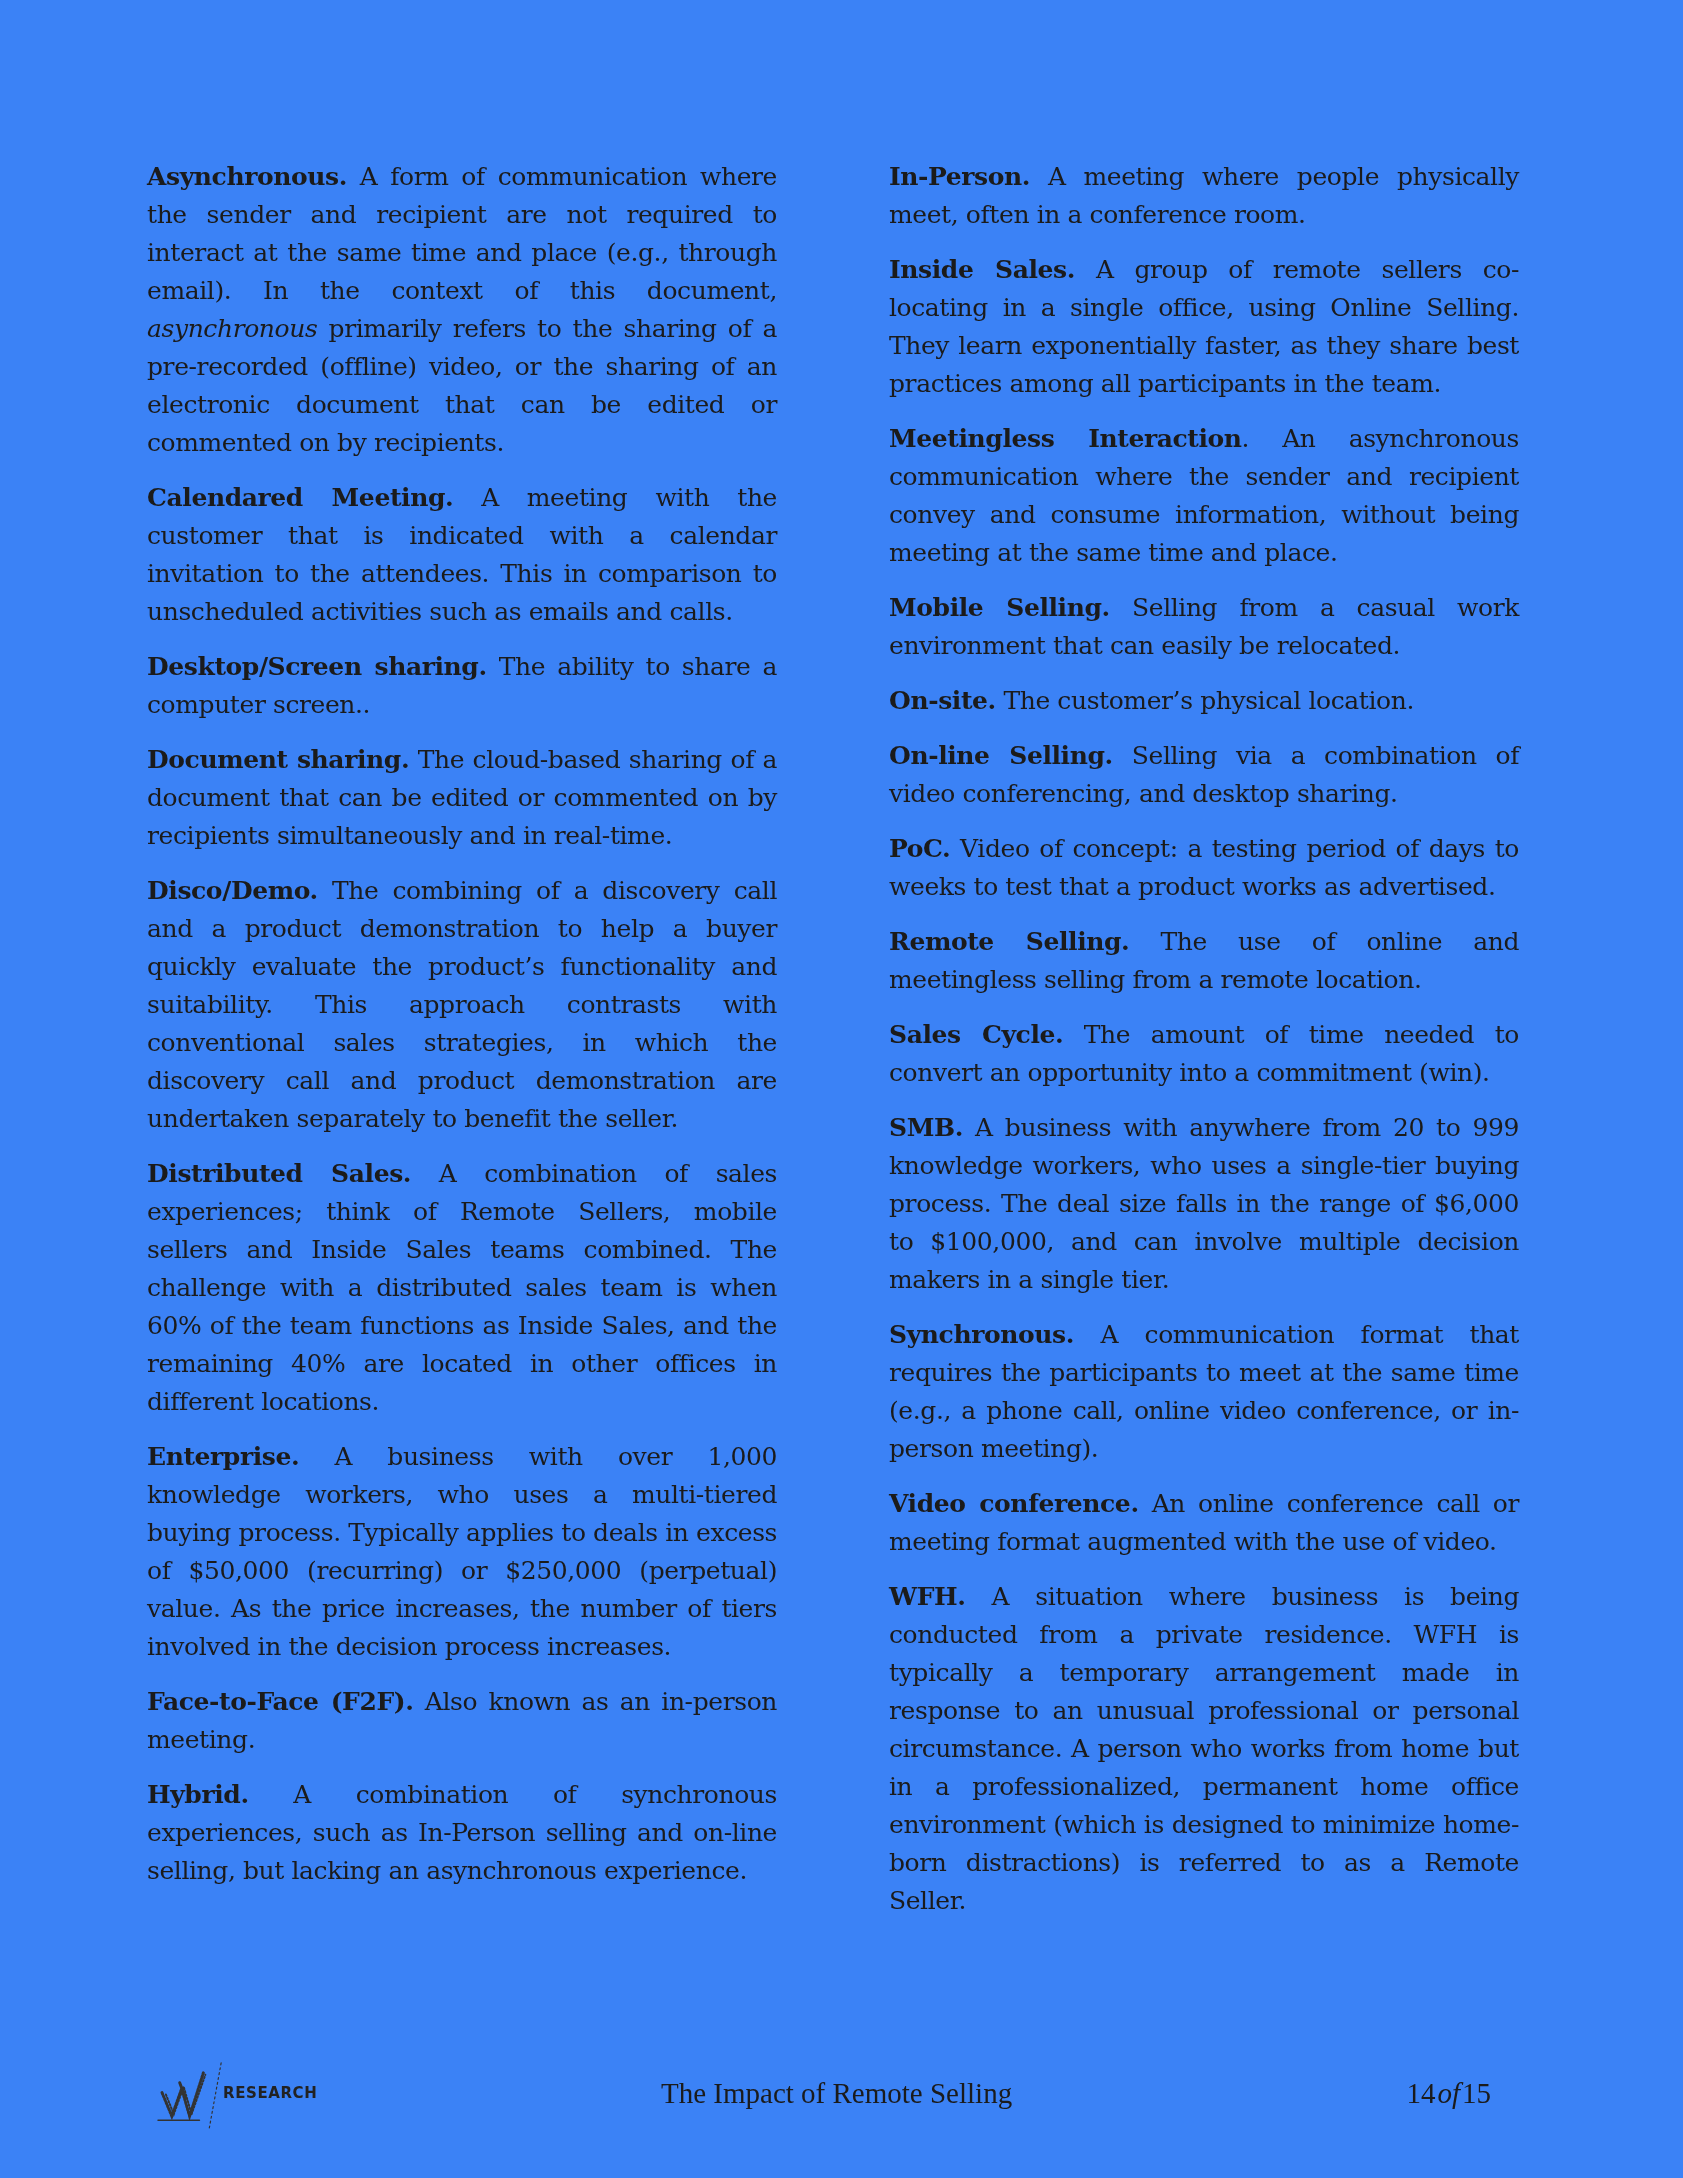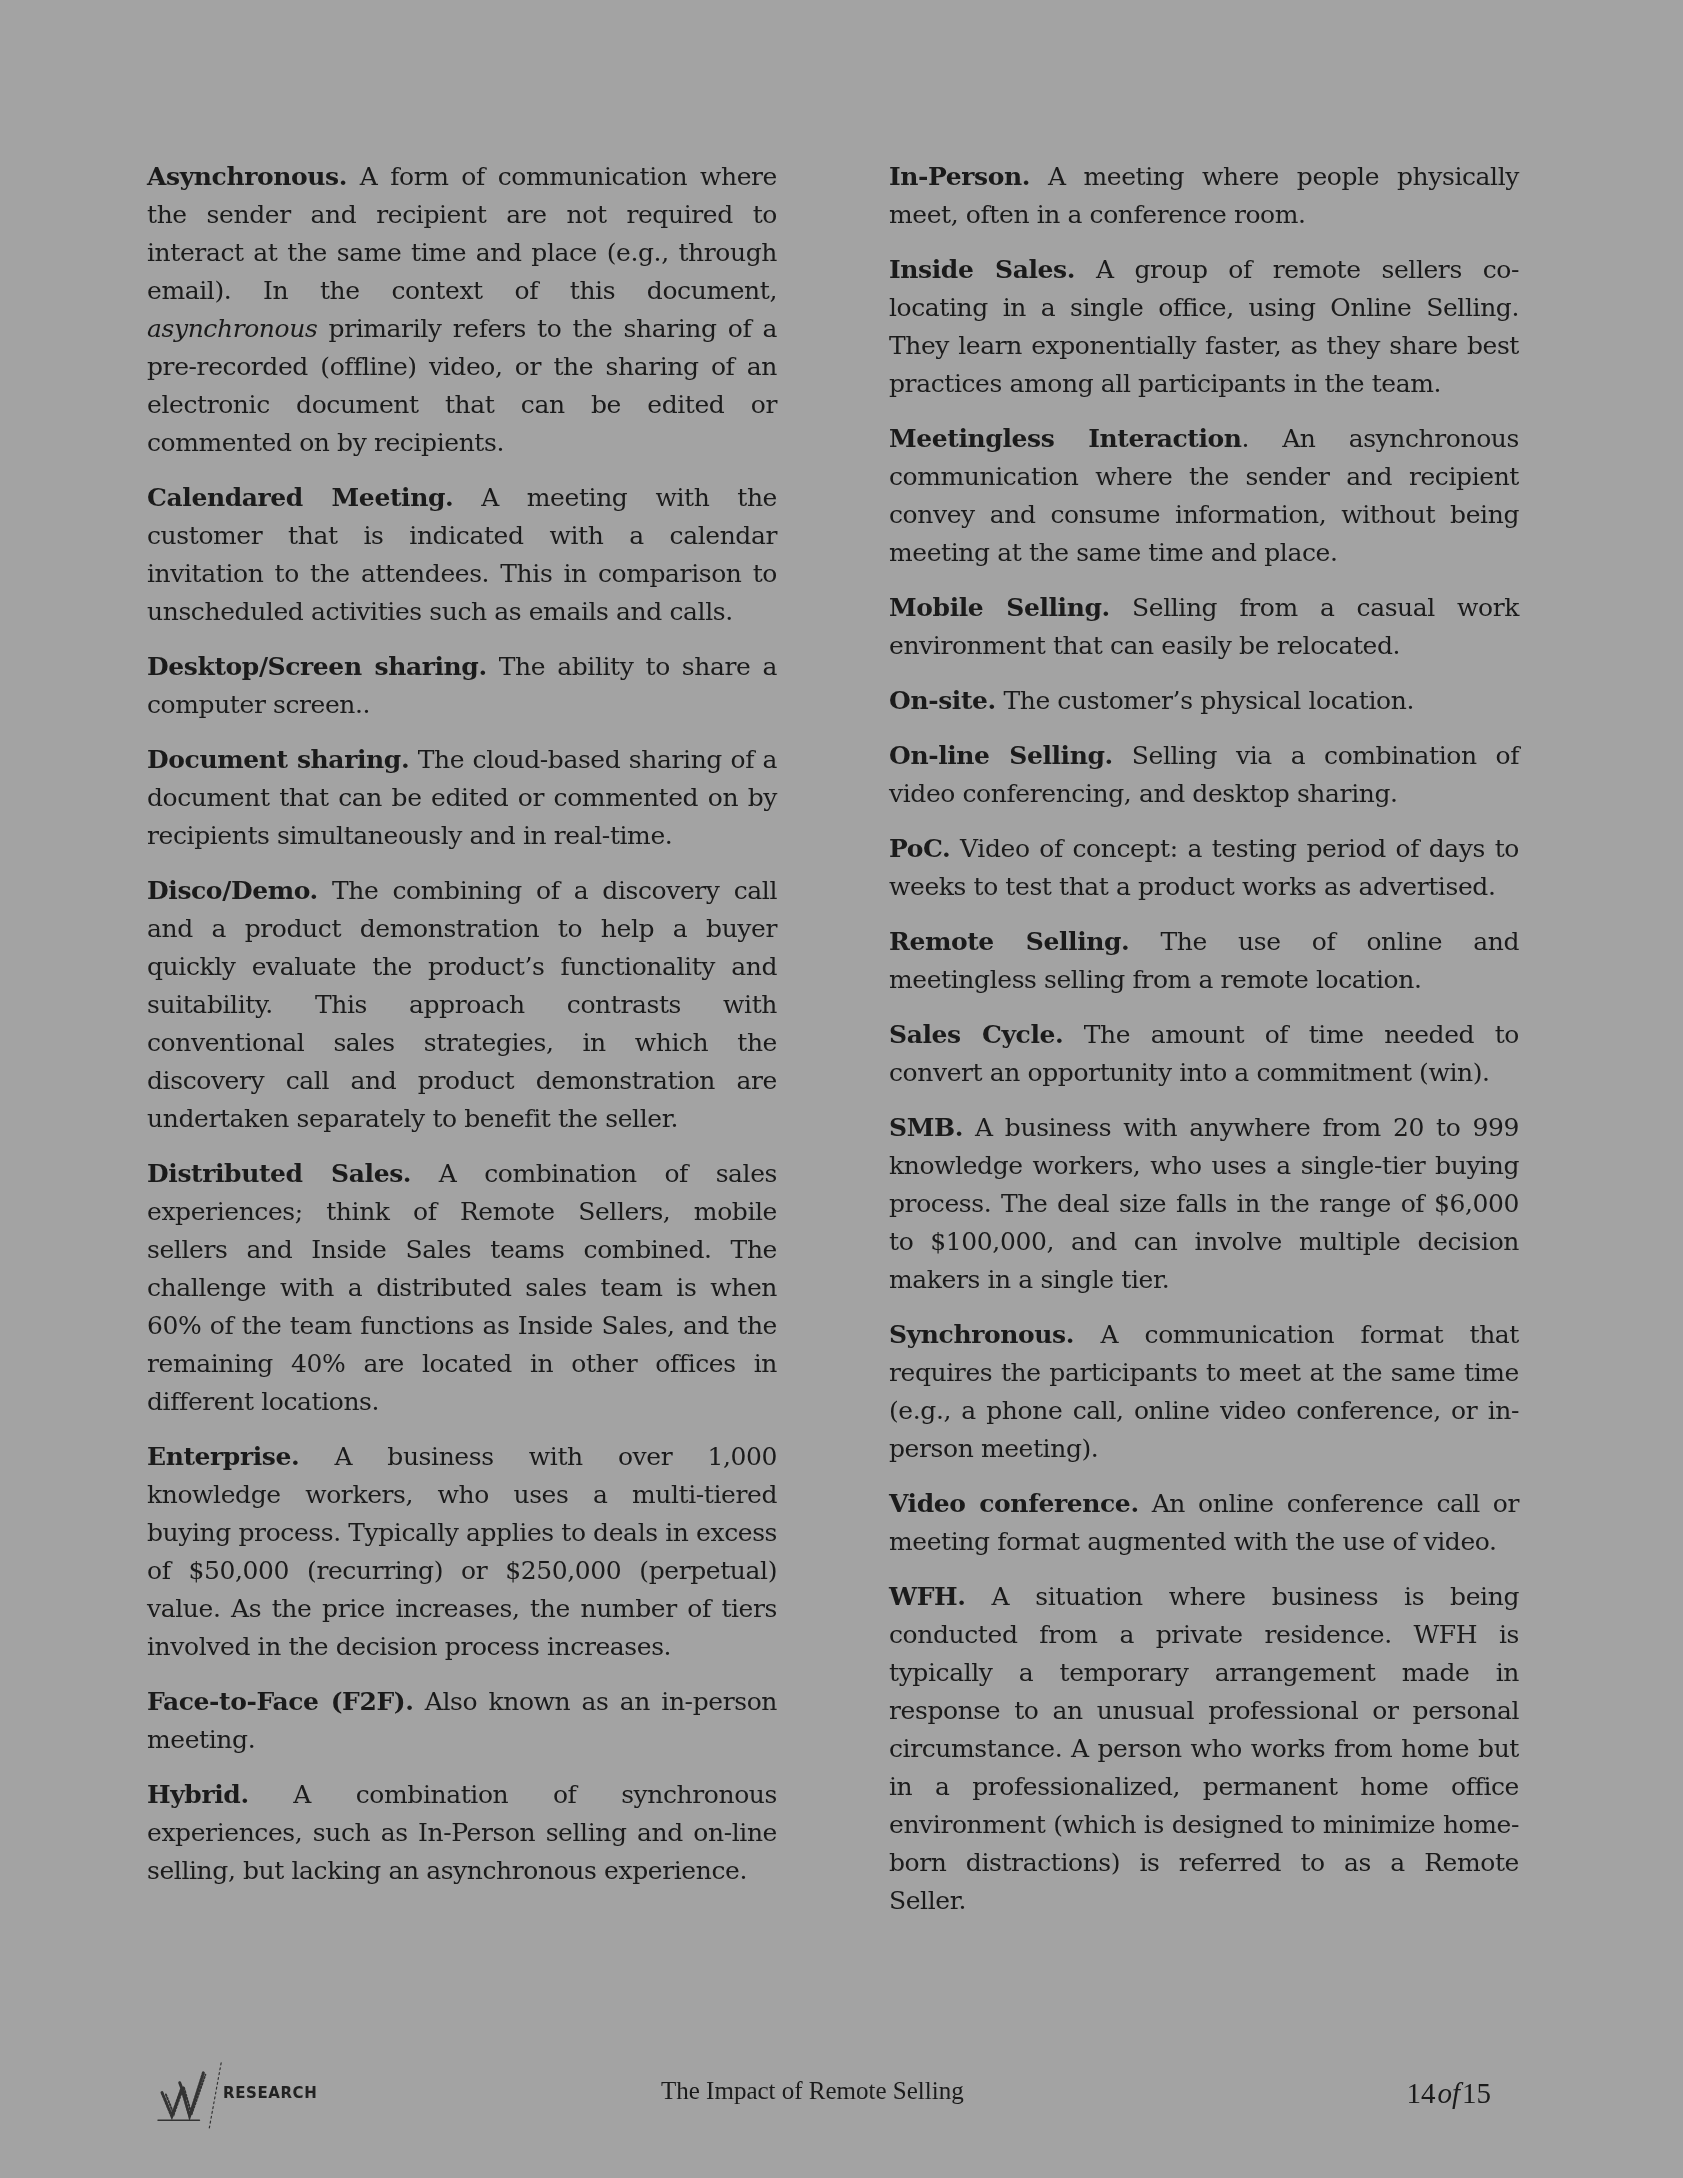--- a/index.html
+++ b/index.html
@@ -1,27 +1,27 @@
 <!DOCTYPE html>
 <html><head>
   <meta charset="utf-8">
   <style>
     html, body { margin: 0; padding: 0; background: #ffffff; }
     body { width: 1683px; height: 2178px; position: relative; overflow: hidden; color: #1a1a1a; }
-    .page { position: absolute; left: 0; top: 0; width: 1683px; height: 2178px; background: #a3a3a3; }
+    .page { position: absolute; left: 0; top: 0; width: 1683px; height: 2178px; background: #3b82f6; }
     .col { position: absolute; top: 158px; width: 630px; font-family: "DejaVu Serif", "Liberation Serif", serif; font-size: 25px; line-height: 38px; color: #1b1b1b; }
     .col-left { left: 147px; }
     .col-right { left: 889px; }
     .entry { margin: 0 0 17px 0; text-align: justify; text-align-last: left; letter-spacing: -0.4px; word-spacing: 0px; }
     .term { font-weight: bold; }
     .ital { font-style: italic; }
     .footer { position: absolute; left: 0; top: 2049px; width: 1683px; height: 89px; }
     .logo { position: absolute; left: 156px; top: 10px; width: 79px; height: 71px; }
     .logo-text { position: absolute; left: 223px; top: 35px; font-family: "DejaVu Sans", "Liberation Sans", sans-serif; font-weight: bold; font-size: 15px; letter-spacing: 0.6px; color: #222; }
-    .footer-title { position: absolute; left: 661px; top: 28px; font-family: "Liberation Serif", "DejaVu Serif", serif; font-size: 25px; color: #1b1b1b; }
+    .footer-title { position: absolute; left: 661px; top: 28px; font-family: "Liberation Serif", "DejaVu Serif", serif; font-size: 29px; color: #1b1b1b; }
     .footer-page { position: absolute; right: 192px; top: 28px; font-family: "Liberation Serif", "DejaVu Serif", serif; font-size: 29px; color: #1b1b1b; }
     .footer-page .of { font-style: italic; margin: 0 2px; }
   </style>
 </head>
 <body>
 
 <div class="page">
 
   <div class="col col-left">
     <p class="entry"><span class="term">Asynchronous.</span><span> A form of communication where the sender and recipient are not required to interact at the same time and place (e.g., through email). In the context of this document, </span><span class="ital">asynchronous</span><span> primarily refers to the sharing of a pre-recorded (offline) video, or the sharing of an electronic document that can be edited or commented on by recipients.</span></p>

